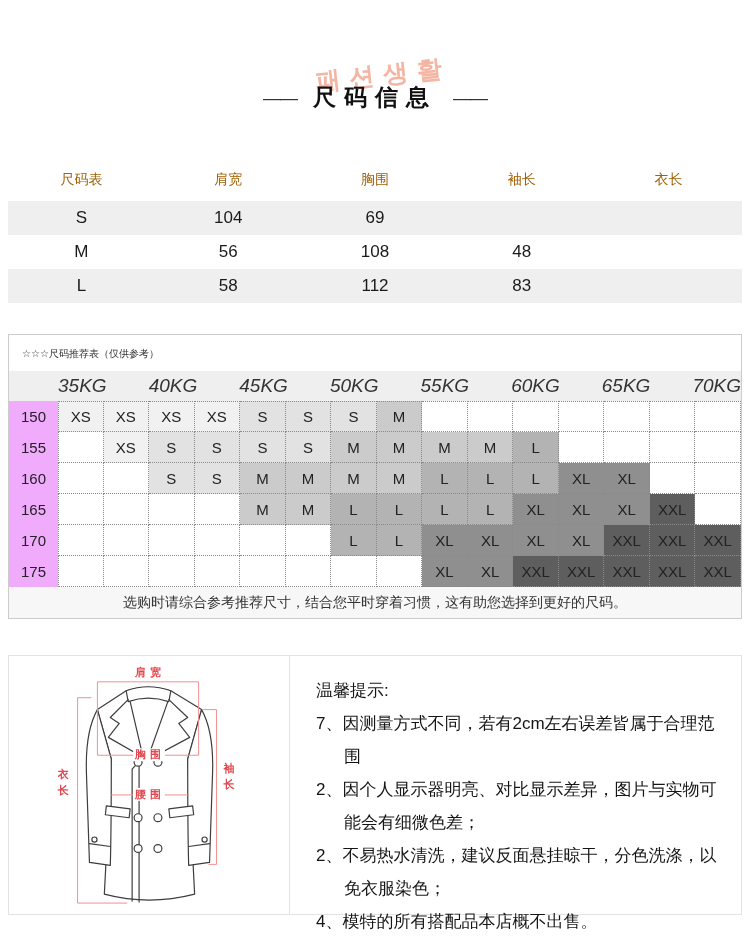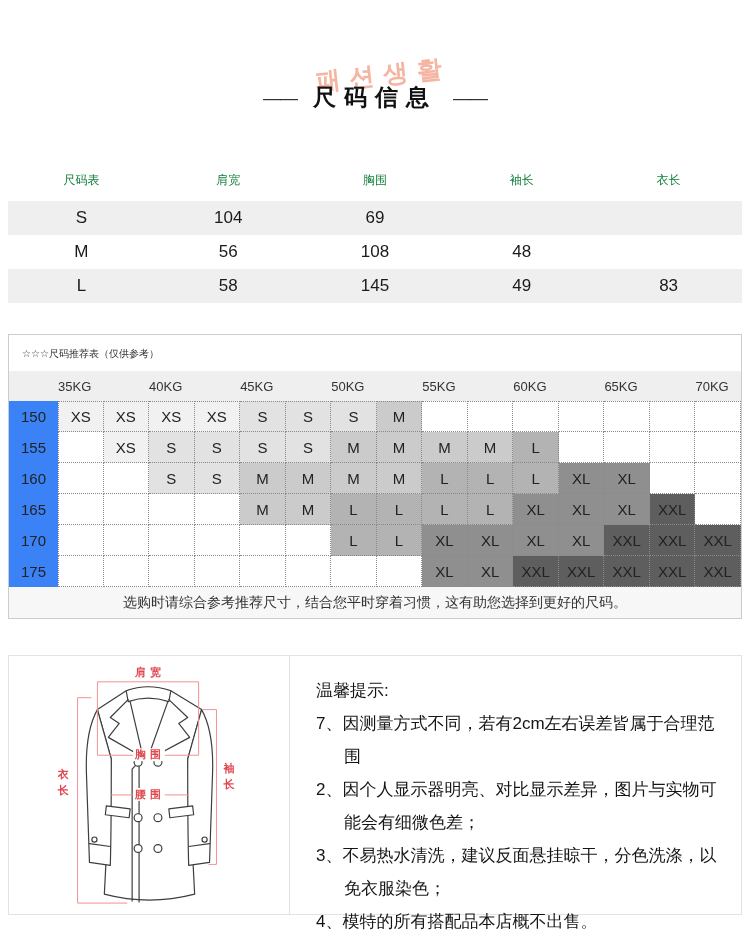--- a/index.html
+++ b/index.html
@@ -11,32 +11,32 @@
   .deco-text { position:absolute; top:58px; left:50%; transform:translateX(-44%) rotate(-6deg);
     color:#f4b5a3; font-size:25px; font-weight:bold; letter-spacing:9px; white-space:nowrap; }
   .title-row { position:relative; display:flex; justify-content:center; align-items:center; gap:16px; }
   .dash { font-size:18px; color:#333; letter-spacing:-1px; line-height:1; }
   .page-title { font-size:23px; font-weight:bold; color:#111; letter-spacing:8px; }
 
   
   .size-table { margin:46px 8px 0; }
   .st-row { display:grid; grid-template-columns:repeat(5,1fr); height:34px; align-items:center;
     text-align:center; font-size:17px; color:#1a1a1a; }
-  .st-row.header { height:42px; font-size:12px; color:#15803d; }
+  .st-row.header { height:42px; font-size:14px; color:#a16207; }
   .st-row.alt { background:#efefef; }
 
   
   .rec-box { margin:31px 8px 0; border:1px solid #ccc; background:#fff; }
   .rec-title { height:36px; line-height:38px; padding-left:13px; font-size:10px; color:#333; }
   .rec-grid-head { display:grid; grid-template-columns:49px repeat(15,1fr); background:#efefef;
-    height:30px; align-items:center; font-size:13px; color:#333; }
+    height:30px; align-items:center; text-align:center; font-size:19px; color:#333;font-style:italic; }
   .rec-grid-head span { white-space:nowrap; }
   .rec-grid { display:grid; grid-template-columns:49px repeat(15,1fr); grid-auto-rows:31px;
     font-size:15px; color:#222; }
-  .rt-label { background:#3b82f6; display:flex; align-items:center; justify-content:center; }
+  .rt-label { background:#f0abfc; display:flex; align-items:center; justify-content:center; }
   .rt-cell { display:flex; align-items:center; justify-content:center;
     border-right:1px dotted #8a8a8a; border-bottom:1px dotted #8a8a8a; }
   .rt-cell.bl { border-left:1px dotted #8a8a8a; }
   .rt-cell.bt { border-top:1px dotted #8a8a8a; }
   .rec-note { height:31px; line-height:31px; text-align:center; font-size:14px; color:#333; background:#f7f7f7; }
 
   
   .bottom-box { margin:36px 8px 0; border:1px solid #e3e3e3; height:260px; display:flex; }
   .diagram-panel { width:281px; border-right:1px solid #e3e3e3; display:flex;
     align-items:center; justify-content:center; }
@@ -75,22 +75,21 @@
       </div>
       <div class="st-row">
         <div class="st-cell">M</div>
         <div class="st-cell">56</div>
         <div class="st-cell">108</div>
         <div class="st-cell">48</div>
       </div>
       <div class="st-row alt">
         <div class="st-cell">L</div>
         <div class="st-cell">58</div>
-        <div class="st-cell">145</div>
-        <div class="st-cell">49</div>
+        <div class="st-cell">112</div>
         <div class="st-cell">83</div>
       </div>
     </div>
 </div>
 
 <div class="rec-box">
   <div class="rec-title">☆☆☆尺码推荐表（仅供参考）</div>
   <div class="rec-grid-head">
       <span style="grid-column: 2;">35KG</span>
       <span style="grid-column: 4;">40KG</span>
@@ -263,17 +262,17 @@
         <text class="m-label-v" x="193" y="115">袖</text>
         <text class="m-label-v" x="193" y="131">长</text>
       </g>
     </svg>
   </div>
   <div class="tips-panel">
     <div class="tips-title">温馨提示:</div>
     <div>
         <div class="tips-item">7、因测量方式不同，若有2cm左右误差皆属于合理范围</div>
         <div class="tips-item">2、因个人显示器明亮、对比显示差异，图片与实物可能会有细微色差；</div>
-        <div class="tips-item">3、不易热水清洗，建议反面悬挂晾干，分色洗涤，以免衣服染色；</div>
+        <div class="tips-item">2、不易热水清洗，建议反面悬挂晾干，分色洗涤，以免衣服染色；</div>
         <div class="tips-item">4、模特的所有搭配品本店概不出售。</div>
       </div>
   </div>
 </div>
 
 </body></html>

